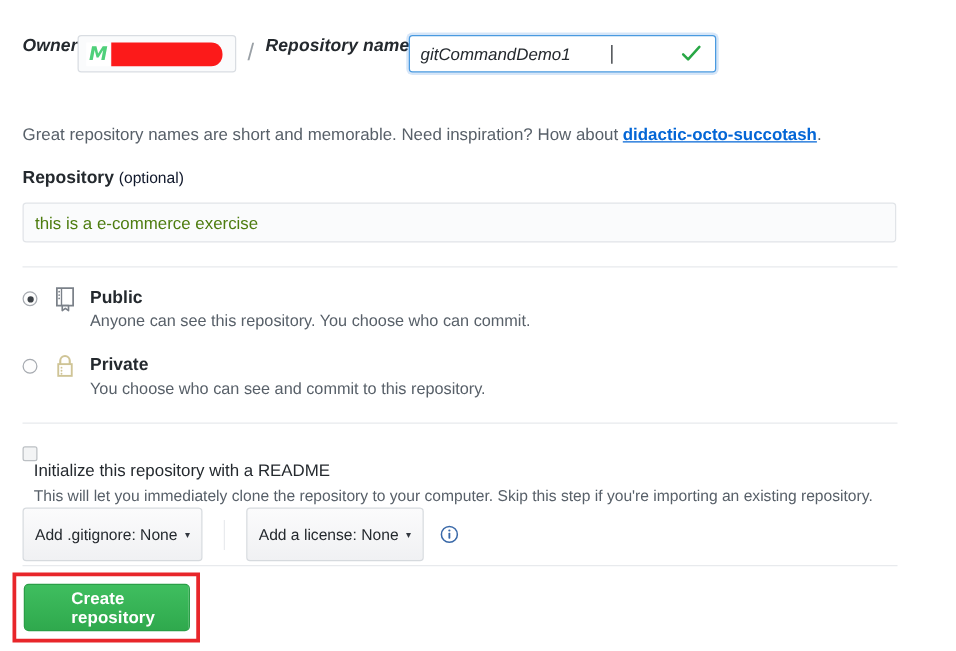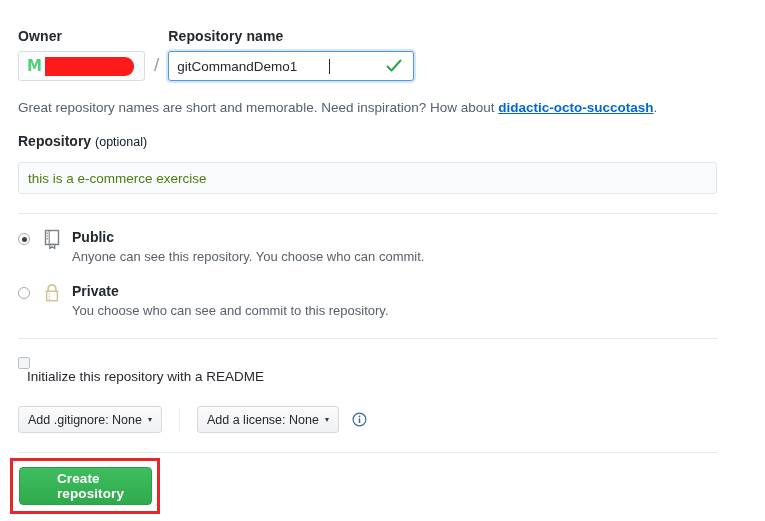--- a/index.html
+++ b/index.html
@@ -25,21 +25,21 @@
   }
 
   
   .name-row {
     position: absolute;
     left: 18px;
     top: 28px;
     display: flex;
     align-items: flex-start;
   }
-  .field-group { display: flex; flex-direction: column; }
+  .field-group { display: flex; flex-direction: row; font-style: italic; }
   .field-label {
     font-size: 14px;
     font-weight: bold;
     color: #24292e;
     margin-bottom: 7px;
     letter-spacing: 0.1px;
   }
   .owner-box {
     width: 127px;
     height: 30px;
@@ -263,21 +263,21 @@
 
   
   .dropdown-row {
     position: absolute;
     left: 18px;
     top: 406px;
     display: flex;
     align-items: center;
   }
   .dd-btn {
-    height: 27px;
+    height: 43px;
     box-sizing: border-box;
     border: 1px solid #d6dade;
     border-radius: 3px;
     background: linear-gradient(#fbfbfc, #f0f1f3);
     display: flex;
     align-items: center;
     padding: 0 9px;
     font-size: 12.5px;
     color: #24292e;
     white-space: nowrap;
@@ -413,20 +413,21 @@
       <div class="vis-desc">You choose who can see and commit to this repository.</div>
     </div>
   </div>
 
   <div class="divider d2"></div>
 
   <div class="readme-row">
     <div class="checkbox"></div>
     <div class="readme-text">
       <div class="readme-title">Initialize this repository with a README</div>
+      <div class="readme-desc">This will let you immediately clone the repository to your computer. Skip this step if you're importing an existing repository.</div>
     </div>
   </div>
 
   <div class="dropdown-row">
     <div class="dd-btn">
       <span>Add .gitignore: None</span>
       <span class="dd-caret">▾</span>
     </div>
     <div class="dd-sep"></div>
     <div class="dd-btn">

